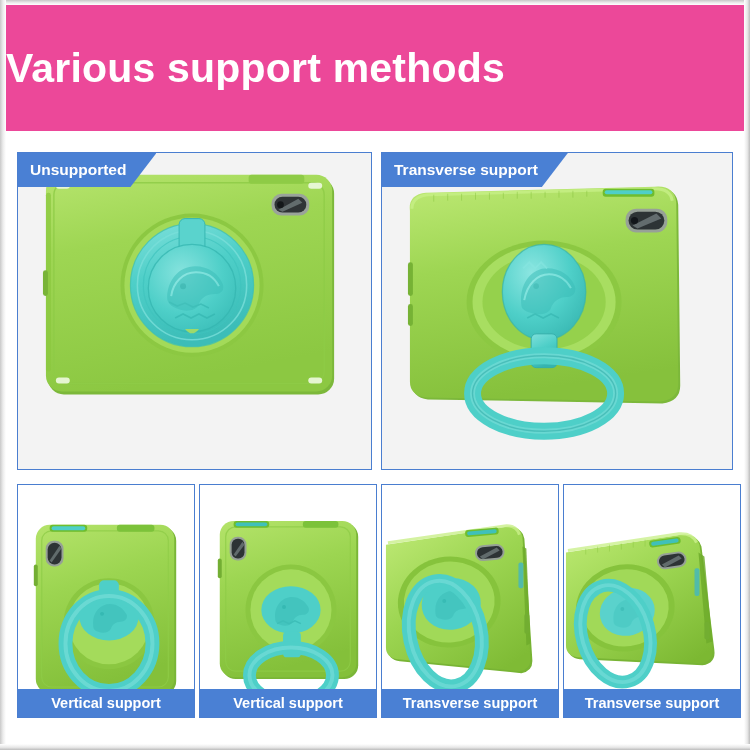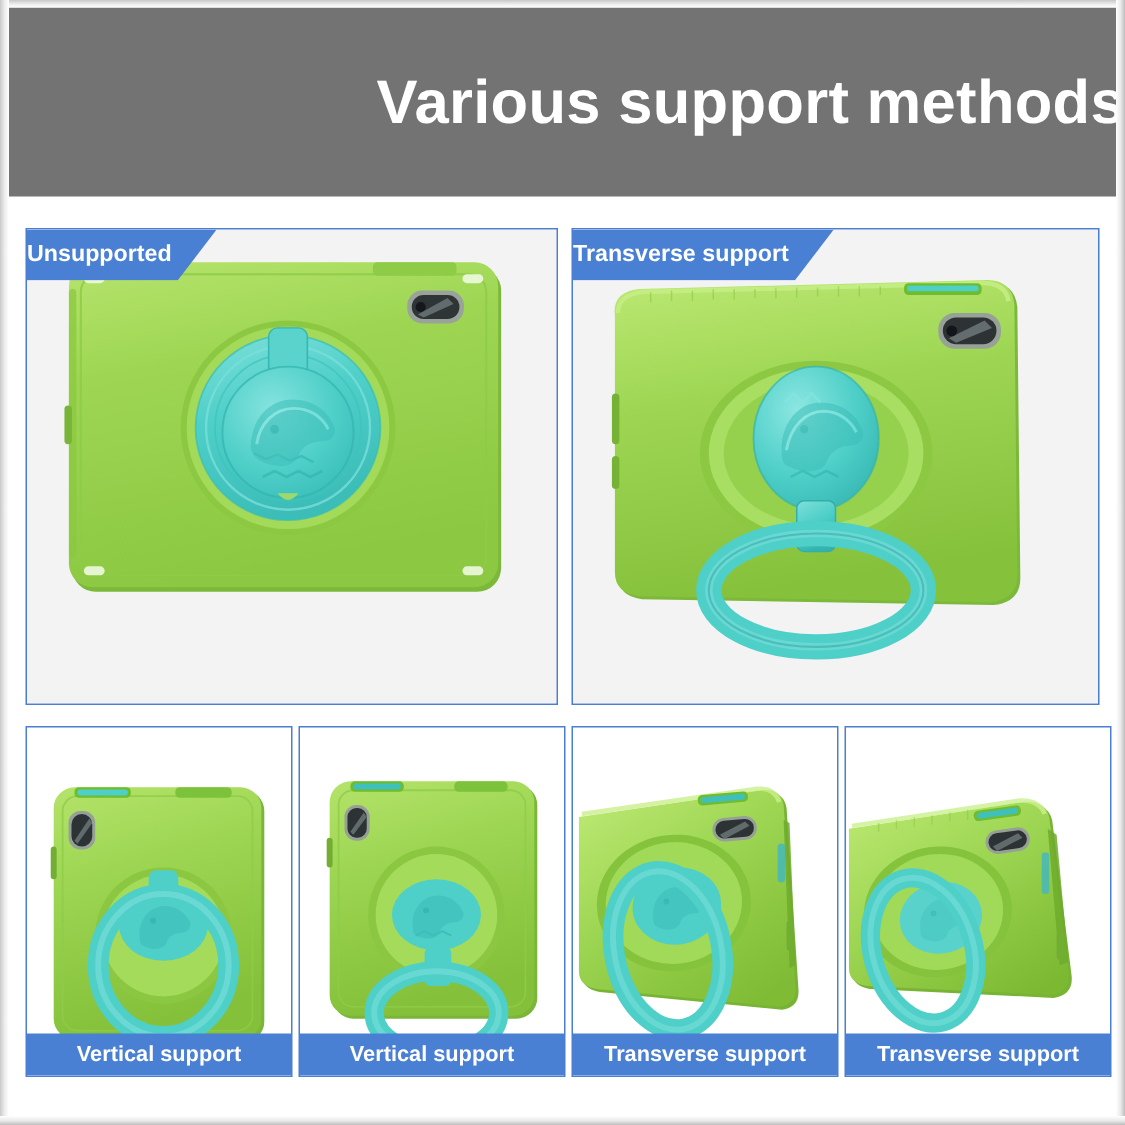--- a/index.html
+++ b/index.html
@@ -50,24 +50,24 @@
     background: linear-gradient(to bottom, #c7c7c7, #ededed 55%, #ffffff);
   }
 
   
   #header-banner {
     position: absolute;
     left: 6px;
     top: 5px;
     width: 744px;
     height: 126px;
-    background: #737373;
+    background: #ec4899;
     display: flex;
     align-items: center;
-    justify-content: flex-end;
+    justify-content: flex-start;
   }
   #header-title {
     color: #ffffff;
     font-size: 41px;
     font-weight: bold;
     letter-spacing: 0.2px;
     line-height: 1;
     text-align: center;
     white-space: nowrap;
   }
@@ -87,20 +87,21 @@
   .tab {
     position: absolute;
     left: 0;
     top: 0;
     height: 34px;
     background: #4a80d4;
     display: flex;
     align-items: center;
     z-index: 4;
     clip-path: polygon(0 0, 100% 0, calc(100% - 26px) 100%, 0 100%);
+    padding-left: 12px;
     padding-right: 30px;
     box-sizing: border-box;
   }
   .tab-label {
     color: #ffffff;
     font-size: 15.5px;
     font-weight: bold;
     white-space: nowrap;
     line-height: 1;
   }

